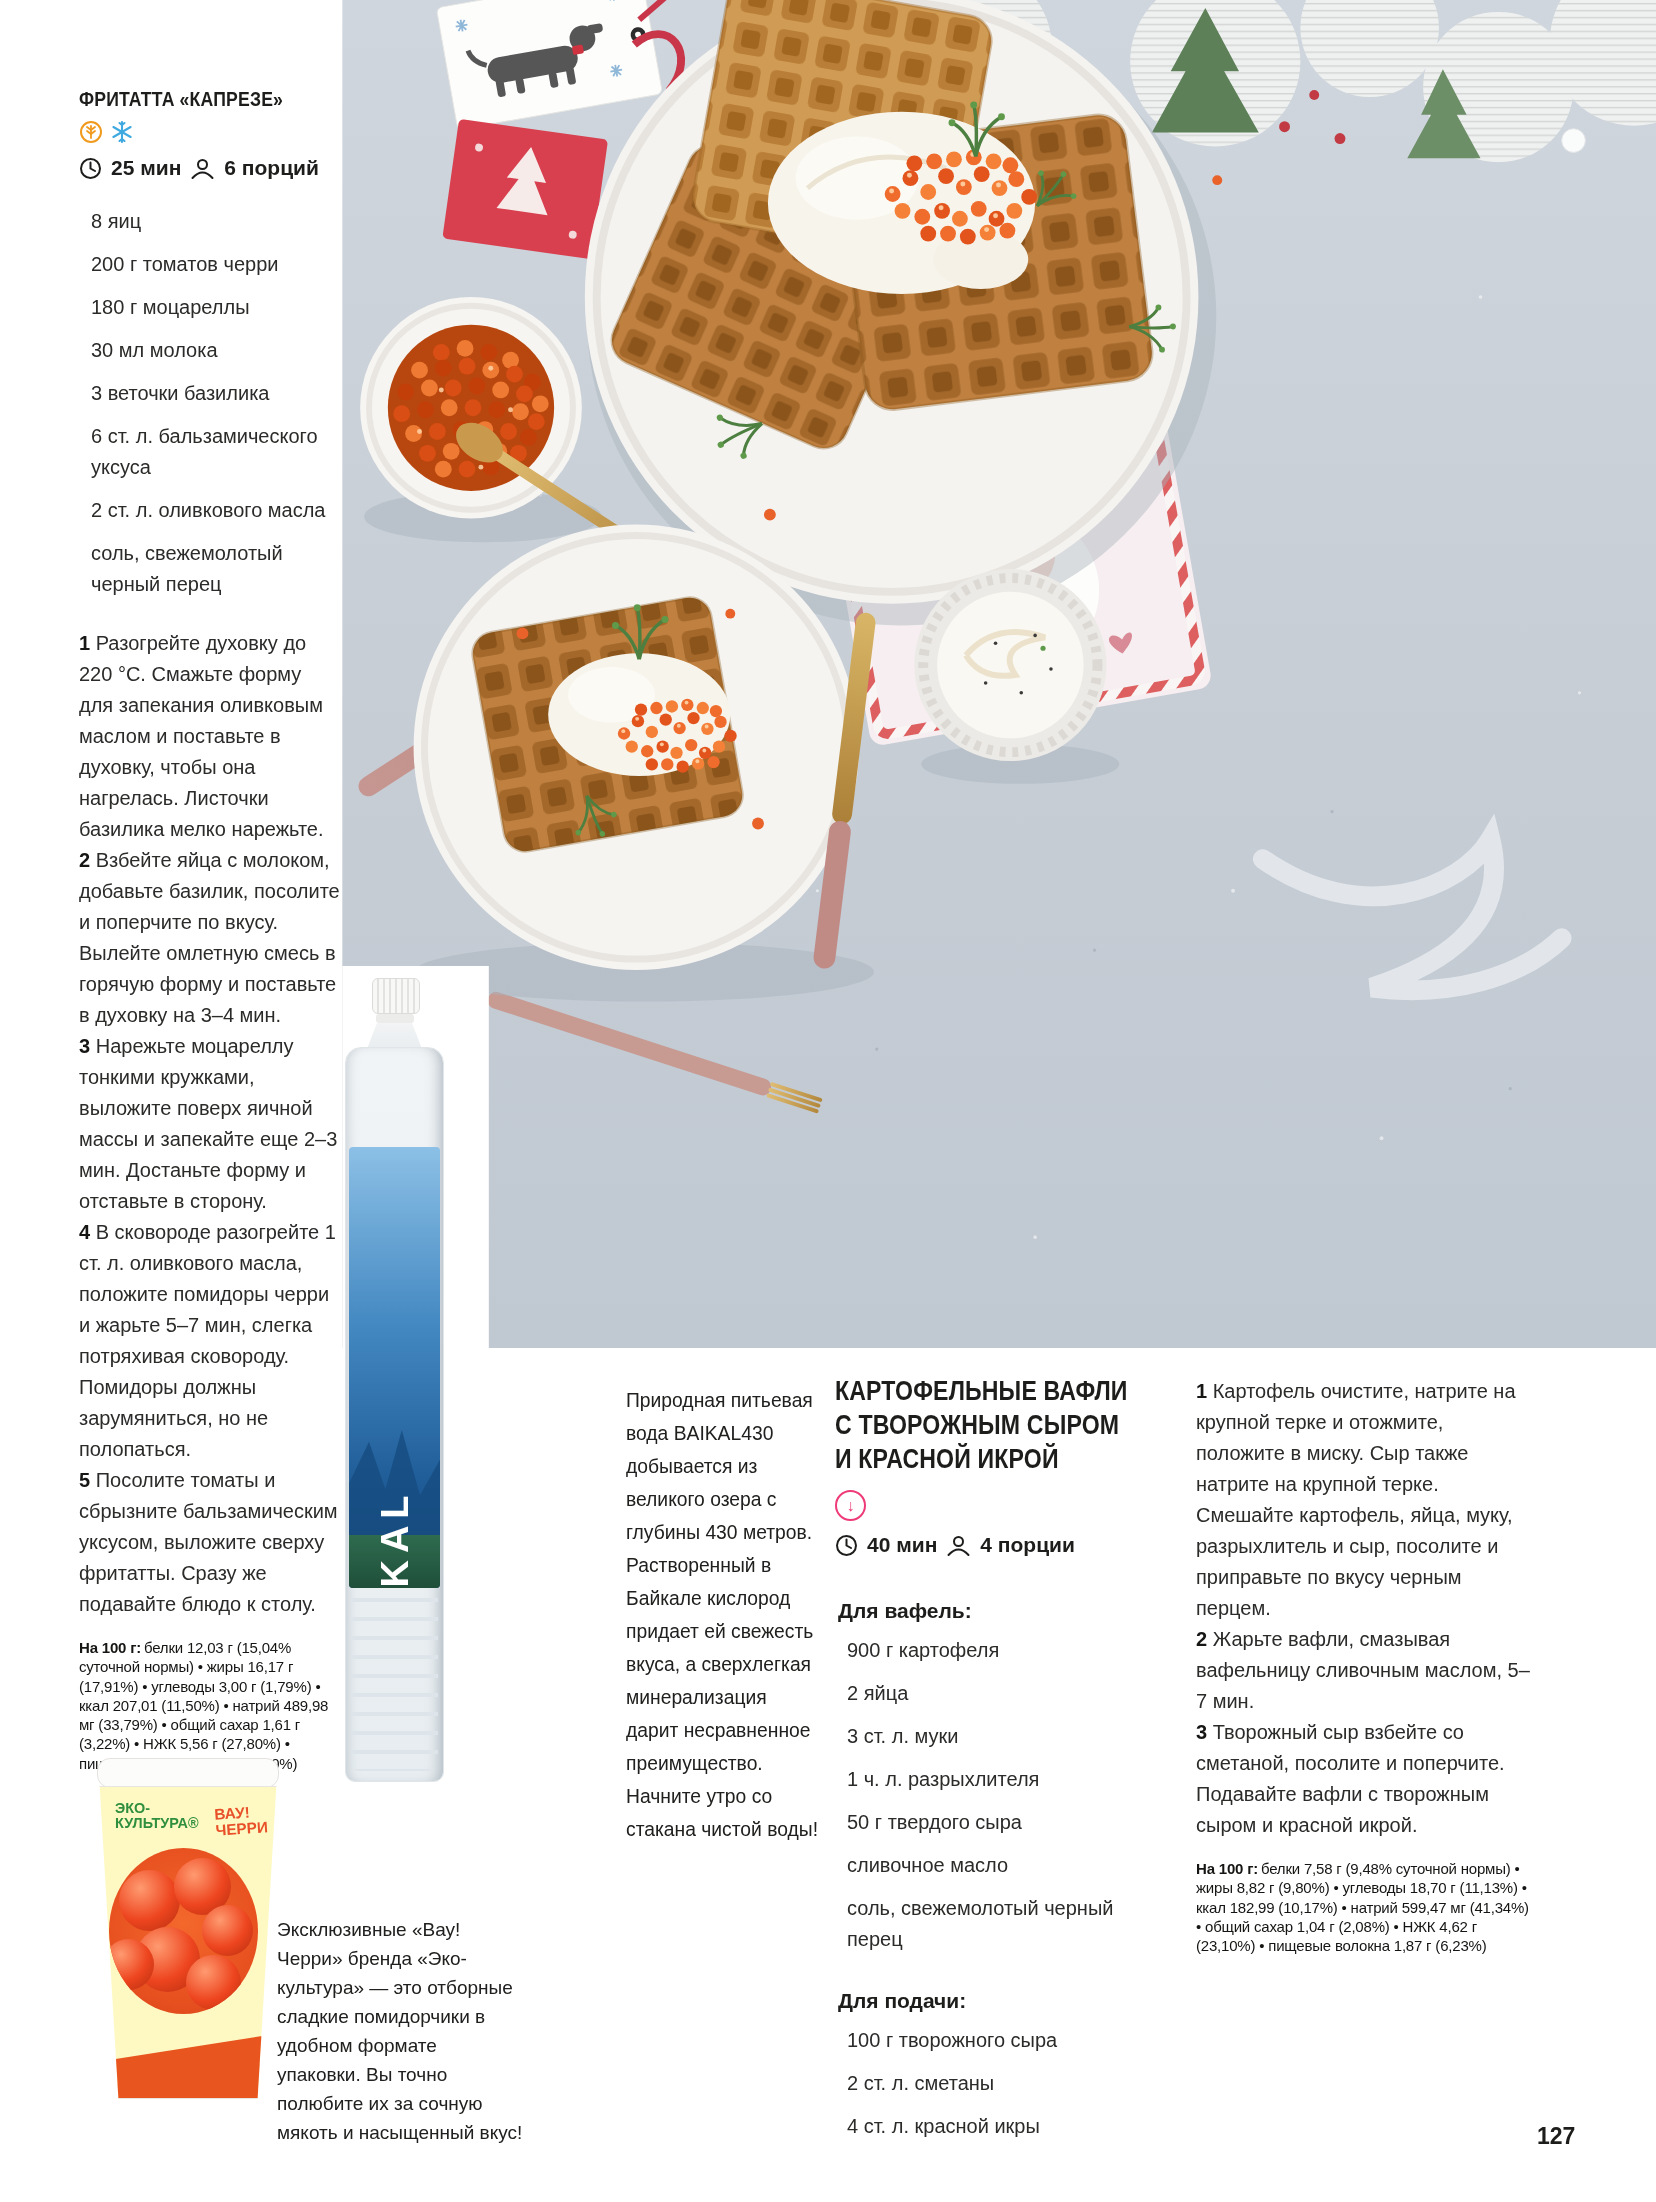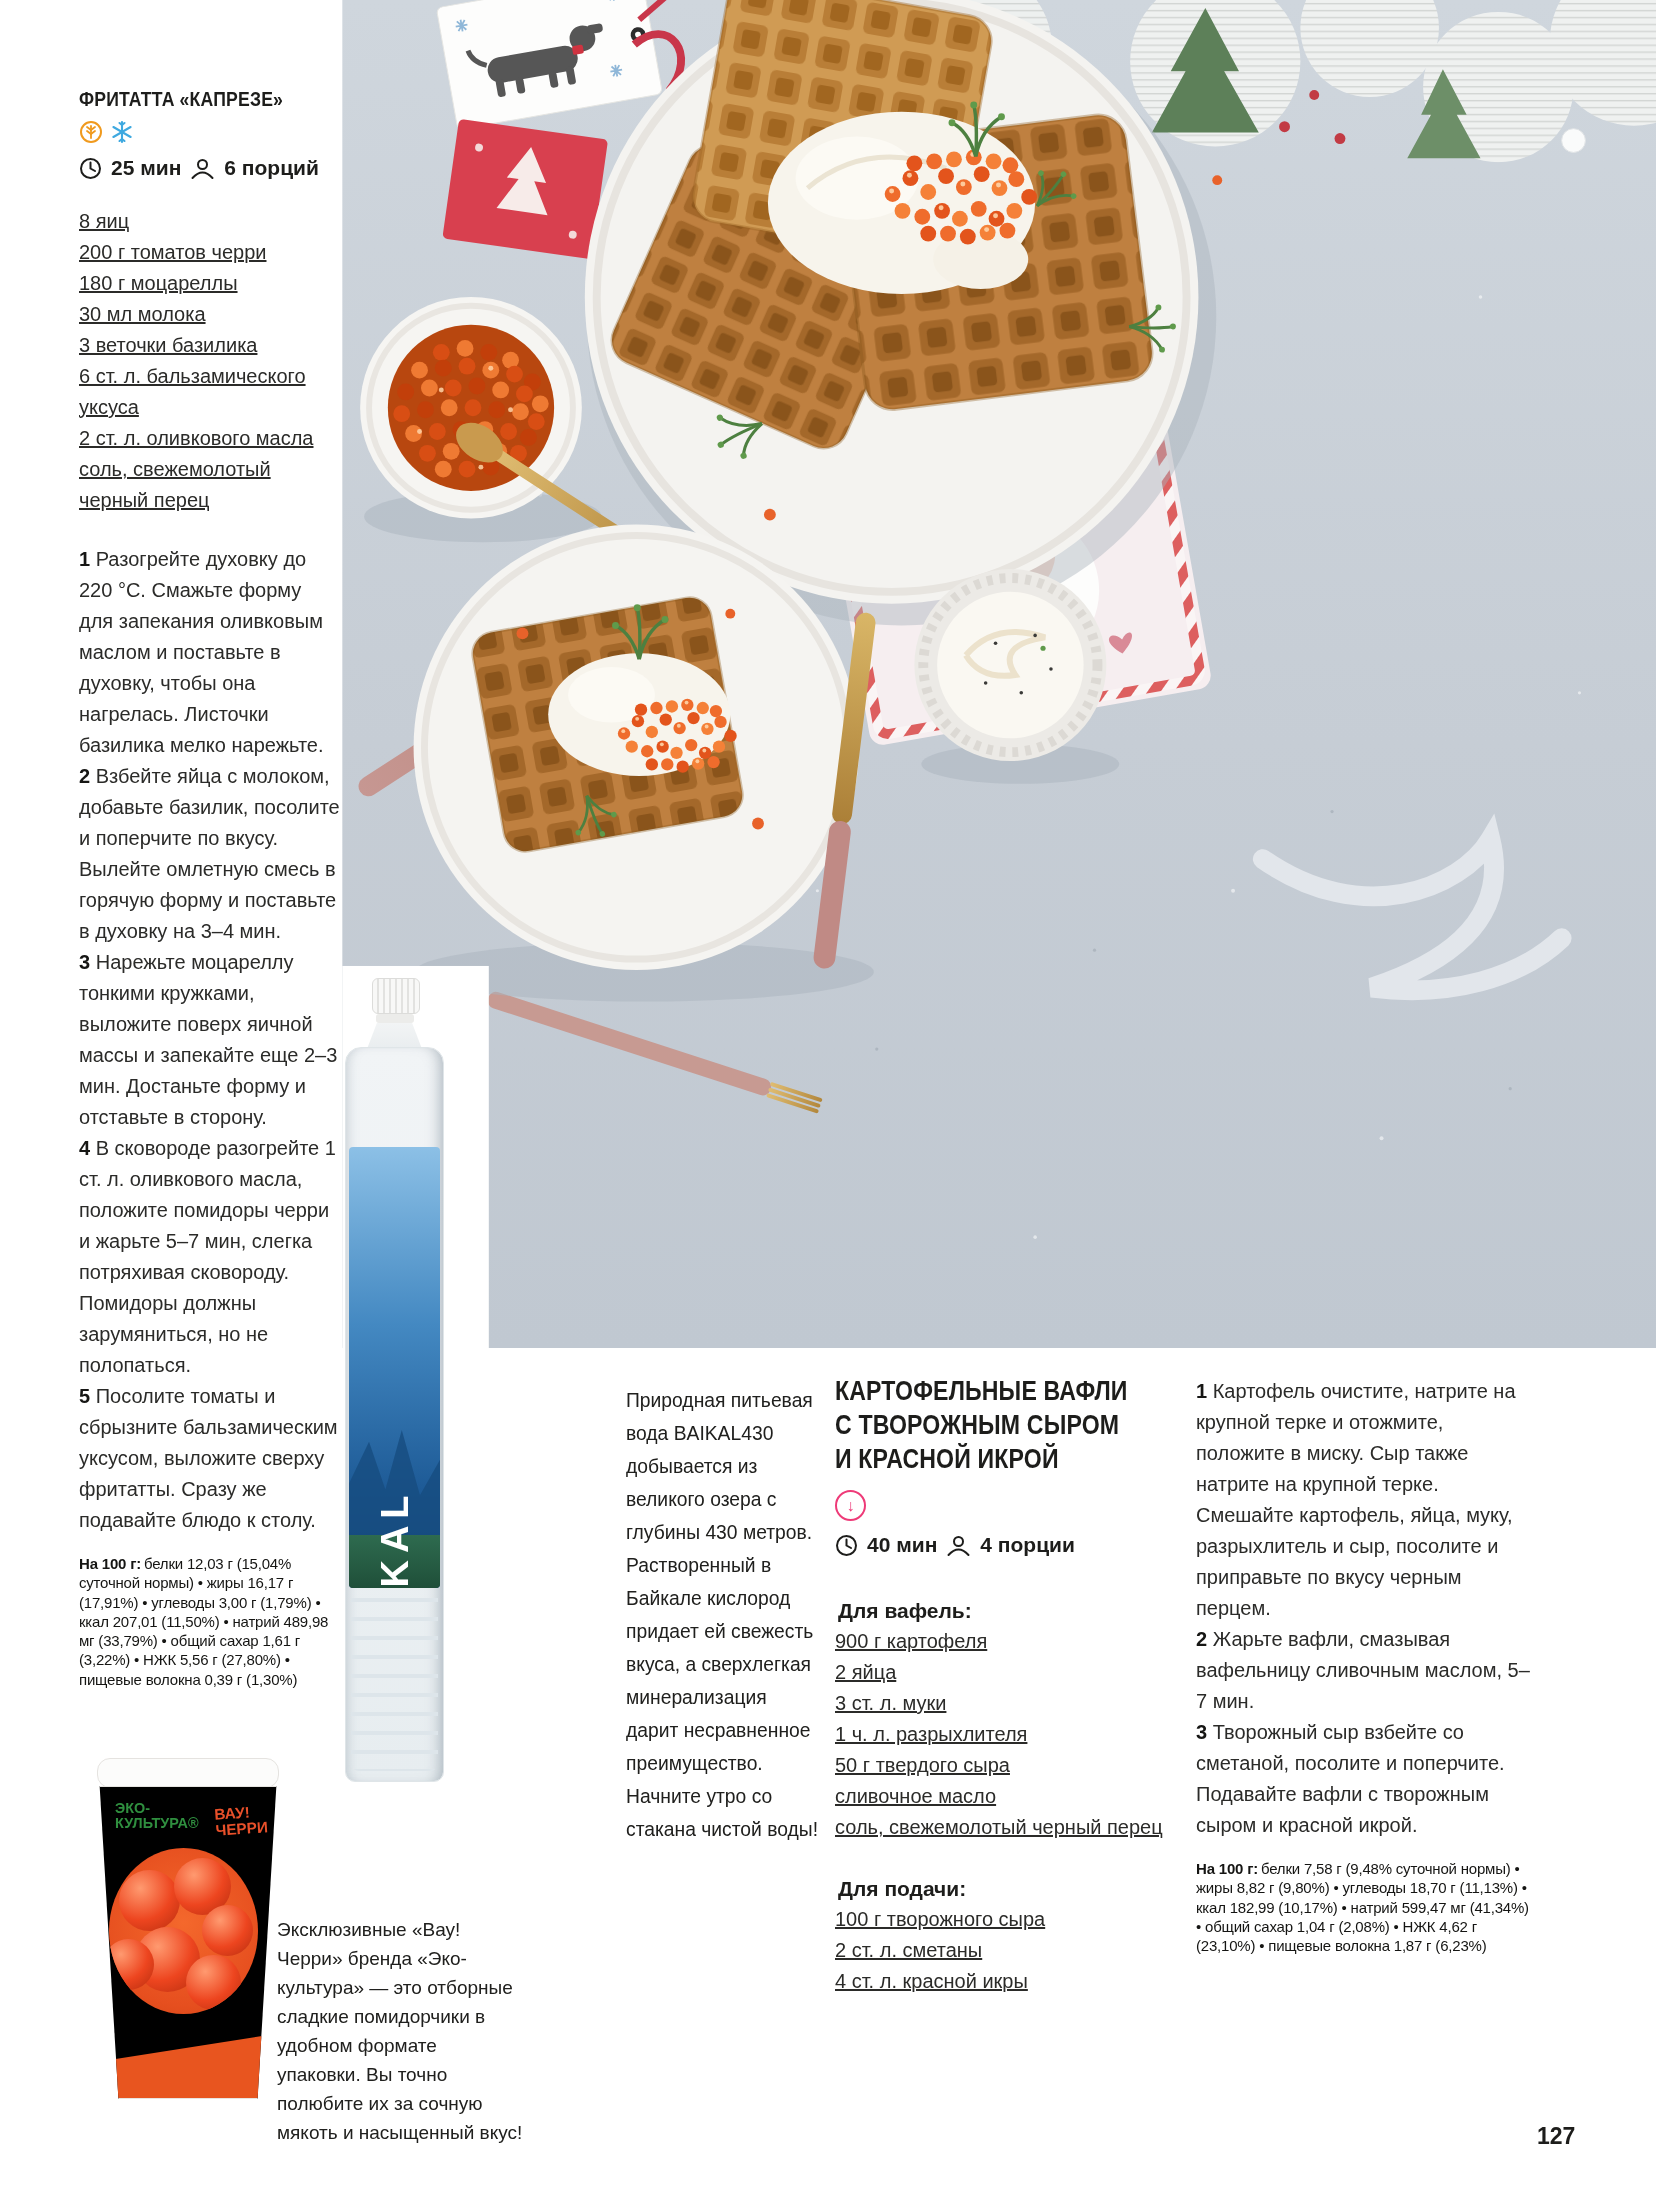--- a/index.html
+++ b/index.html
@@ -16,21 +16,21 @@
            transform:scaleX(.84);transform-origin:left center;letter-spacing:0.2px;margin:0;}
   .rtitle2{width:388px;transform:scaleX(.855);transform-origin:left top;margin:0;}
   .rtitle2 span{display:block;font-size:27px;line-height:34px;font-weight:800;color:#1d1d1b;letter-spacing:0.2px;}
 
   .badge-row{display:flex;gap:7px;align-items:center;margin-top:9px;}
   .meta-row{display:flex;gap:9px;align-items:center;margin-top:12px;font-weight:800;font-size:19.3px;color:#1d1d1b;}
   .meta-row .num{font-size:21px;}
   .meta-row svg{display:block;}
 
   .ing{margin-top:26px;font-size:20px;line-height:31px;color:#2b2b29;}
-  .ing p{margin:0;text-decoration:underline;}
+  .ing p{margin:12px;}
   .steps{margin-top:28px;font-size:20px;line-height:31px;color:#2b2b29;}
   .steps p{margin:0;}
   .steps b{font-weight:800;color:#161614;}
   .glabel{font-weight:800;font-size:21px;color:#1d1d1b;margin:3px;}
   .nut{margin-top:18px;font-size:15px;line-height:19.3px;color:#151513;letter-spacing:-0.2px;}
   .nut .nl{font-weight:800;margin-right:3px;}
   .pink-badge{width:27px;height:27px;border:2.5px solid #ee3a78;border-radius:50%;
       display:flex;align-items:center;justify-content:center;color:#ee3a78;
       font-size:16px;font-weight:800;margin-top:14px;}
 
@@ -56,21 +56,21 @@
   .btext{position:absolute;left:50%;top:111px;height:416px;transform:translateX(-50%) rotate(180deg);
          writing-mode:vertical-rl;color:#fff;font-weight:800;font-size:38px;letter-spacing:7px;}
   .bribs{position:absolute;left:5px;right:5px;bottom:10px;height:188px;
          background:repeating-linear-gradient(180deg,transparent 0 15px,#dde5ea 15px 19px);border-radius:0 0 8px 8px;}
   #baikal-text{left:626px;top:1384px;width:194px;font-size:19.3px;line-height:33px;color:#20201e;}
   #baikal-text p{margin:0;}
 
   
   #ecocup{left:94px;top:1754px;width:188px;height:345px;}
   .cuplid{position:absolute;left:3px;top:4px;right:3px;height:28px;background:#fcfcfb;border:1px solid #e5e3e0;border-radius:13px;}
-  .cupbody{position:absolute;left:0;top:32px;right:0;bottom:0;background:#000000;border:1px solid #e7e5e1;
+  .cupbody{position:absolute;left:0;top:32px;right:0;bottom:0;background:#fef9c3;border:1px solid #e7e5e1;
            clip-path:polygon(3% 0,97% 0,87% 100%,13% 100%);}
   .cuplogo{position:absolute;left:20px;top:14px;color:#2f8f3f;font-weight:800;font-size:14.4px;line-height:15.3px;white-space:pre-line;}
   .cupprod{position:absolute;right:14px;top:18px;color:#e8502a;font-weight:800;font-size:15.3px;line-height:16.3px;
            transform:rotate(-4deg);white-space:pre-line;}
   .tomwin{position:absolute;left:14px;top:61px;width:149px;height:166px;border-radius:50%;
           background:radial-gradient(circle at 50% 45%,#f4682c 0%,#e64f1f 70%,#d64414 100%);overflow:hidden;}
   .tom{position:absolute;border-radius:50%;background:radial-gradient(circle at 35% 30%,#ff9a70 0%,#ed451f 55%,#b52d0e 100%);}
   .cupband{position:absolute;left:0;right:0;bottom:0;height:65px;background:#e8551f;
            clip-path:polygon(0 45%,100% 0,100% 100%,0 100%);}
   #eco-text{left:277px;top:1915px;width:246px;font-size:19px;line-height:29px;color:#20201e;}

